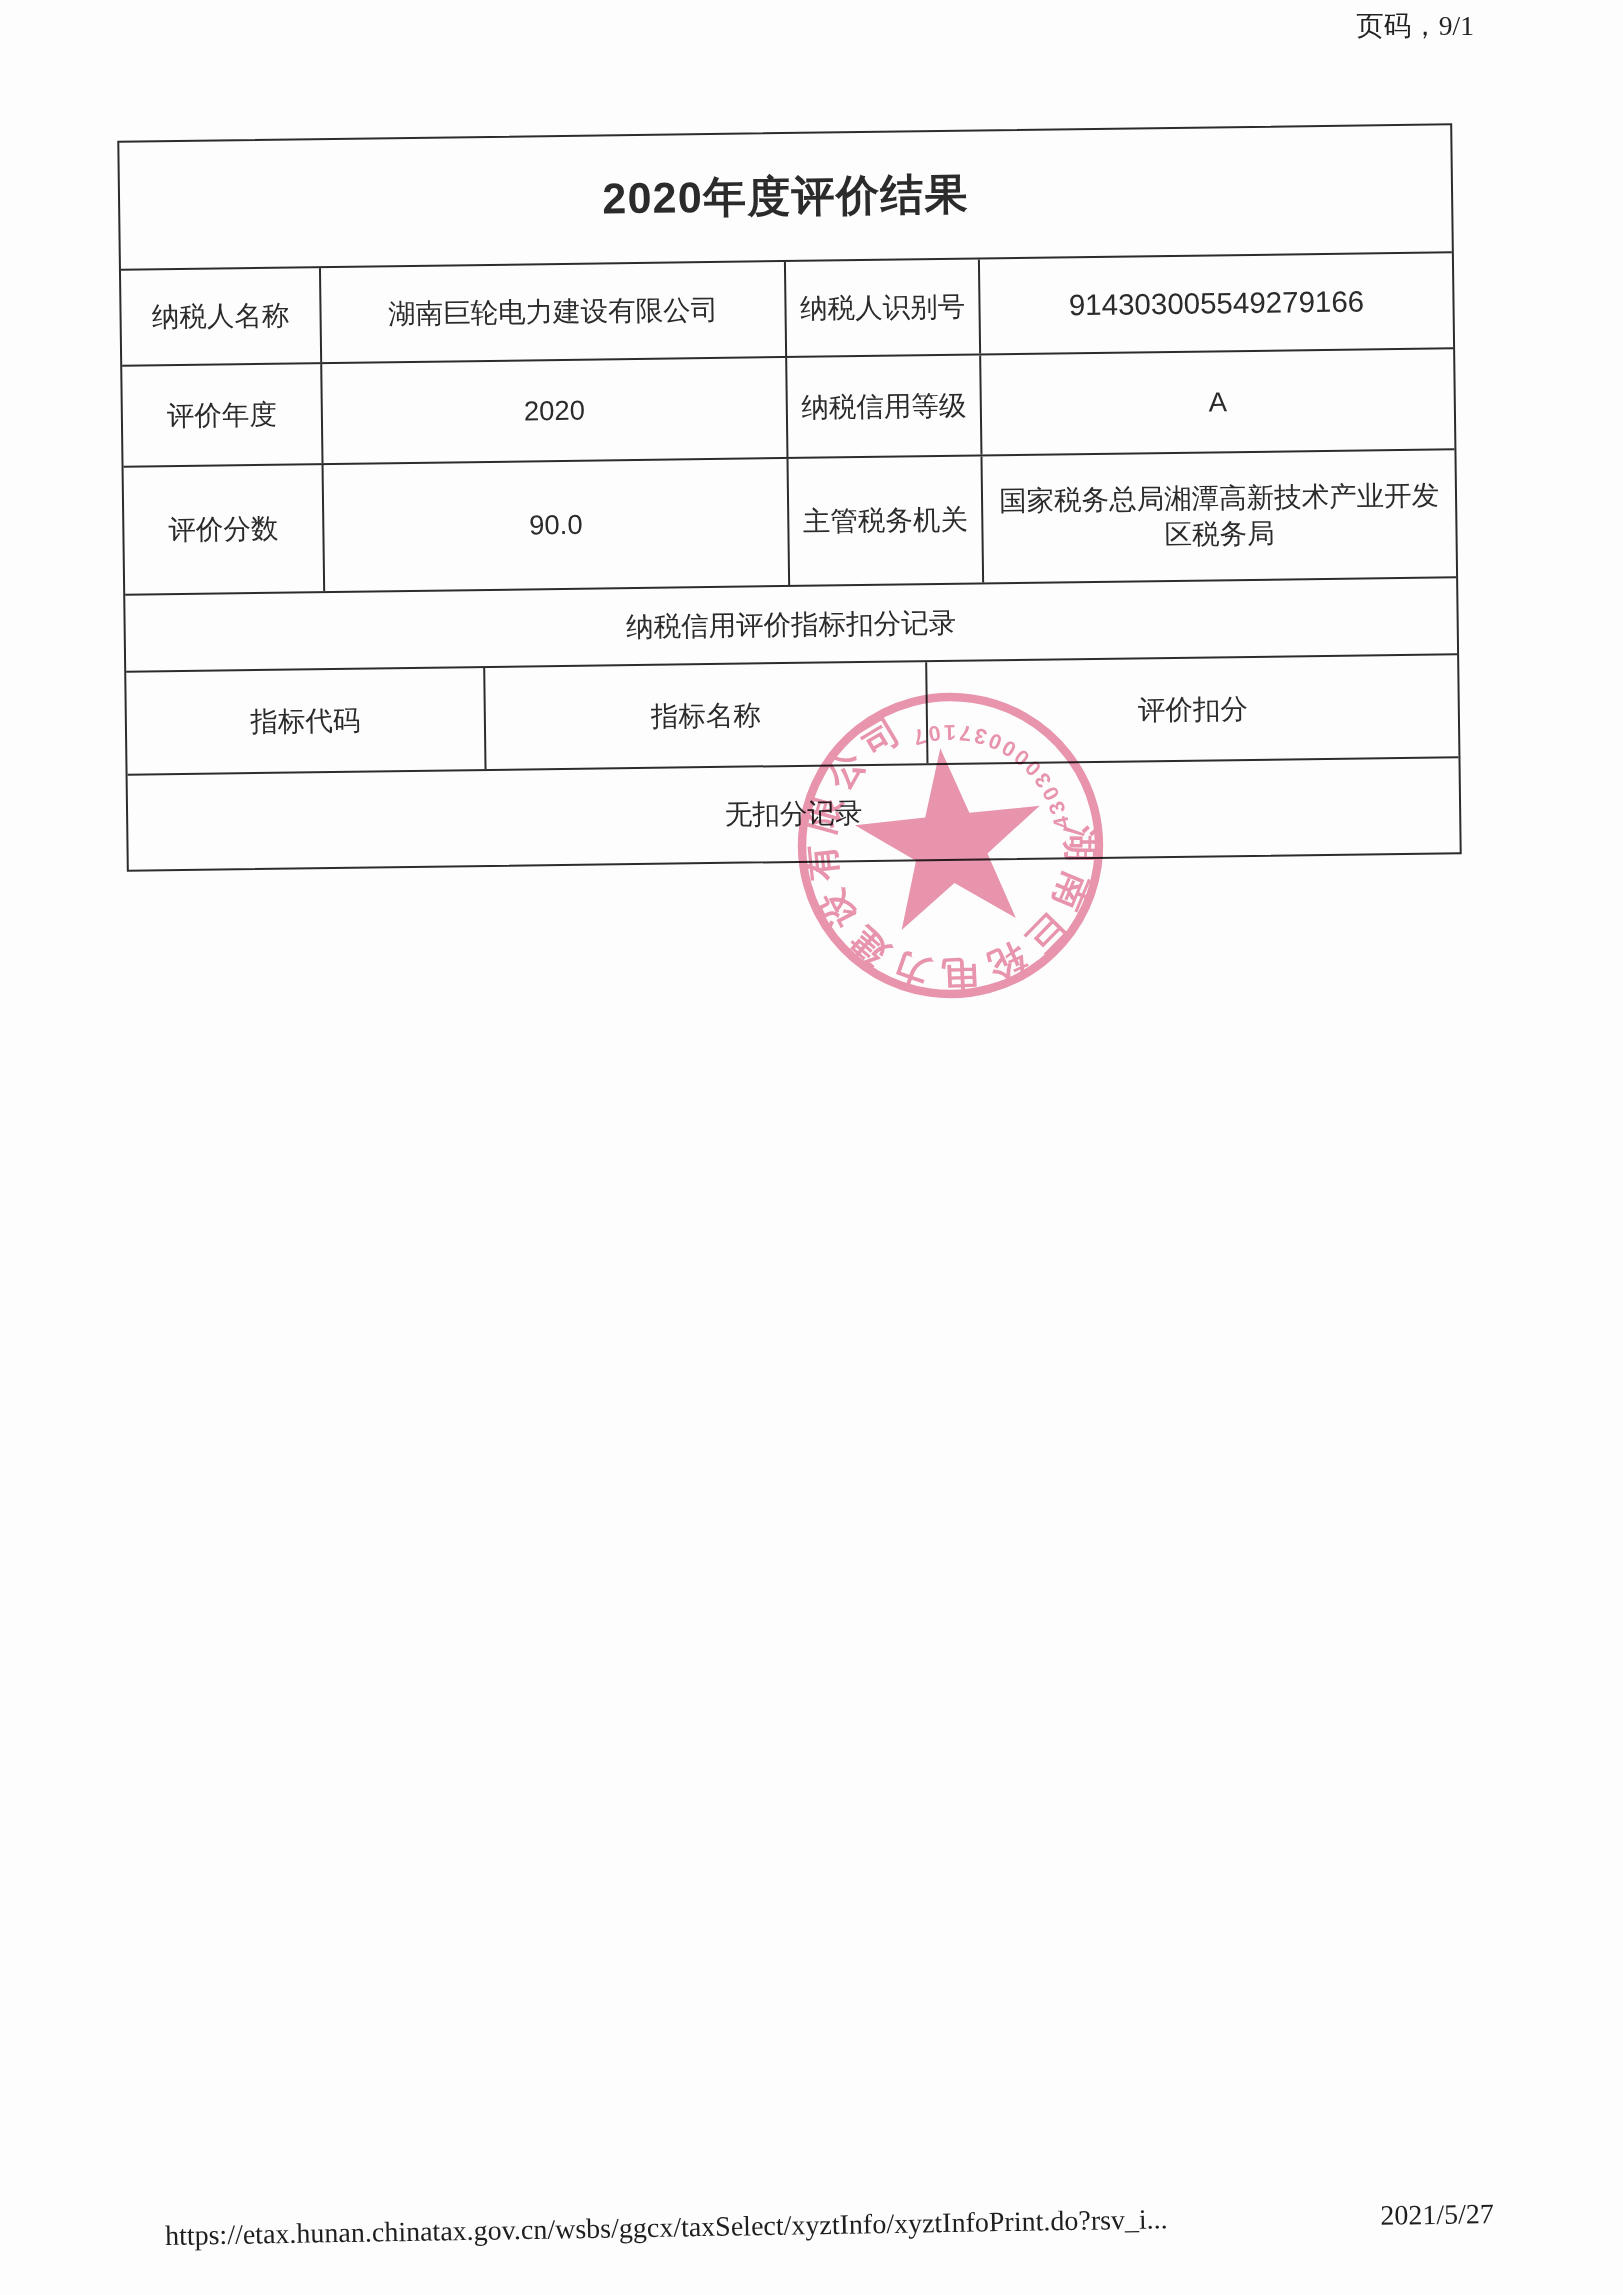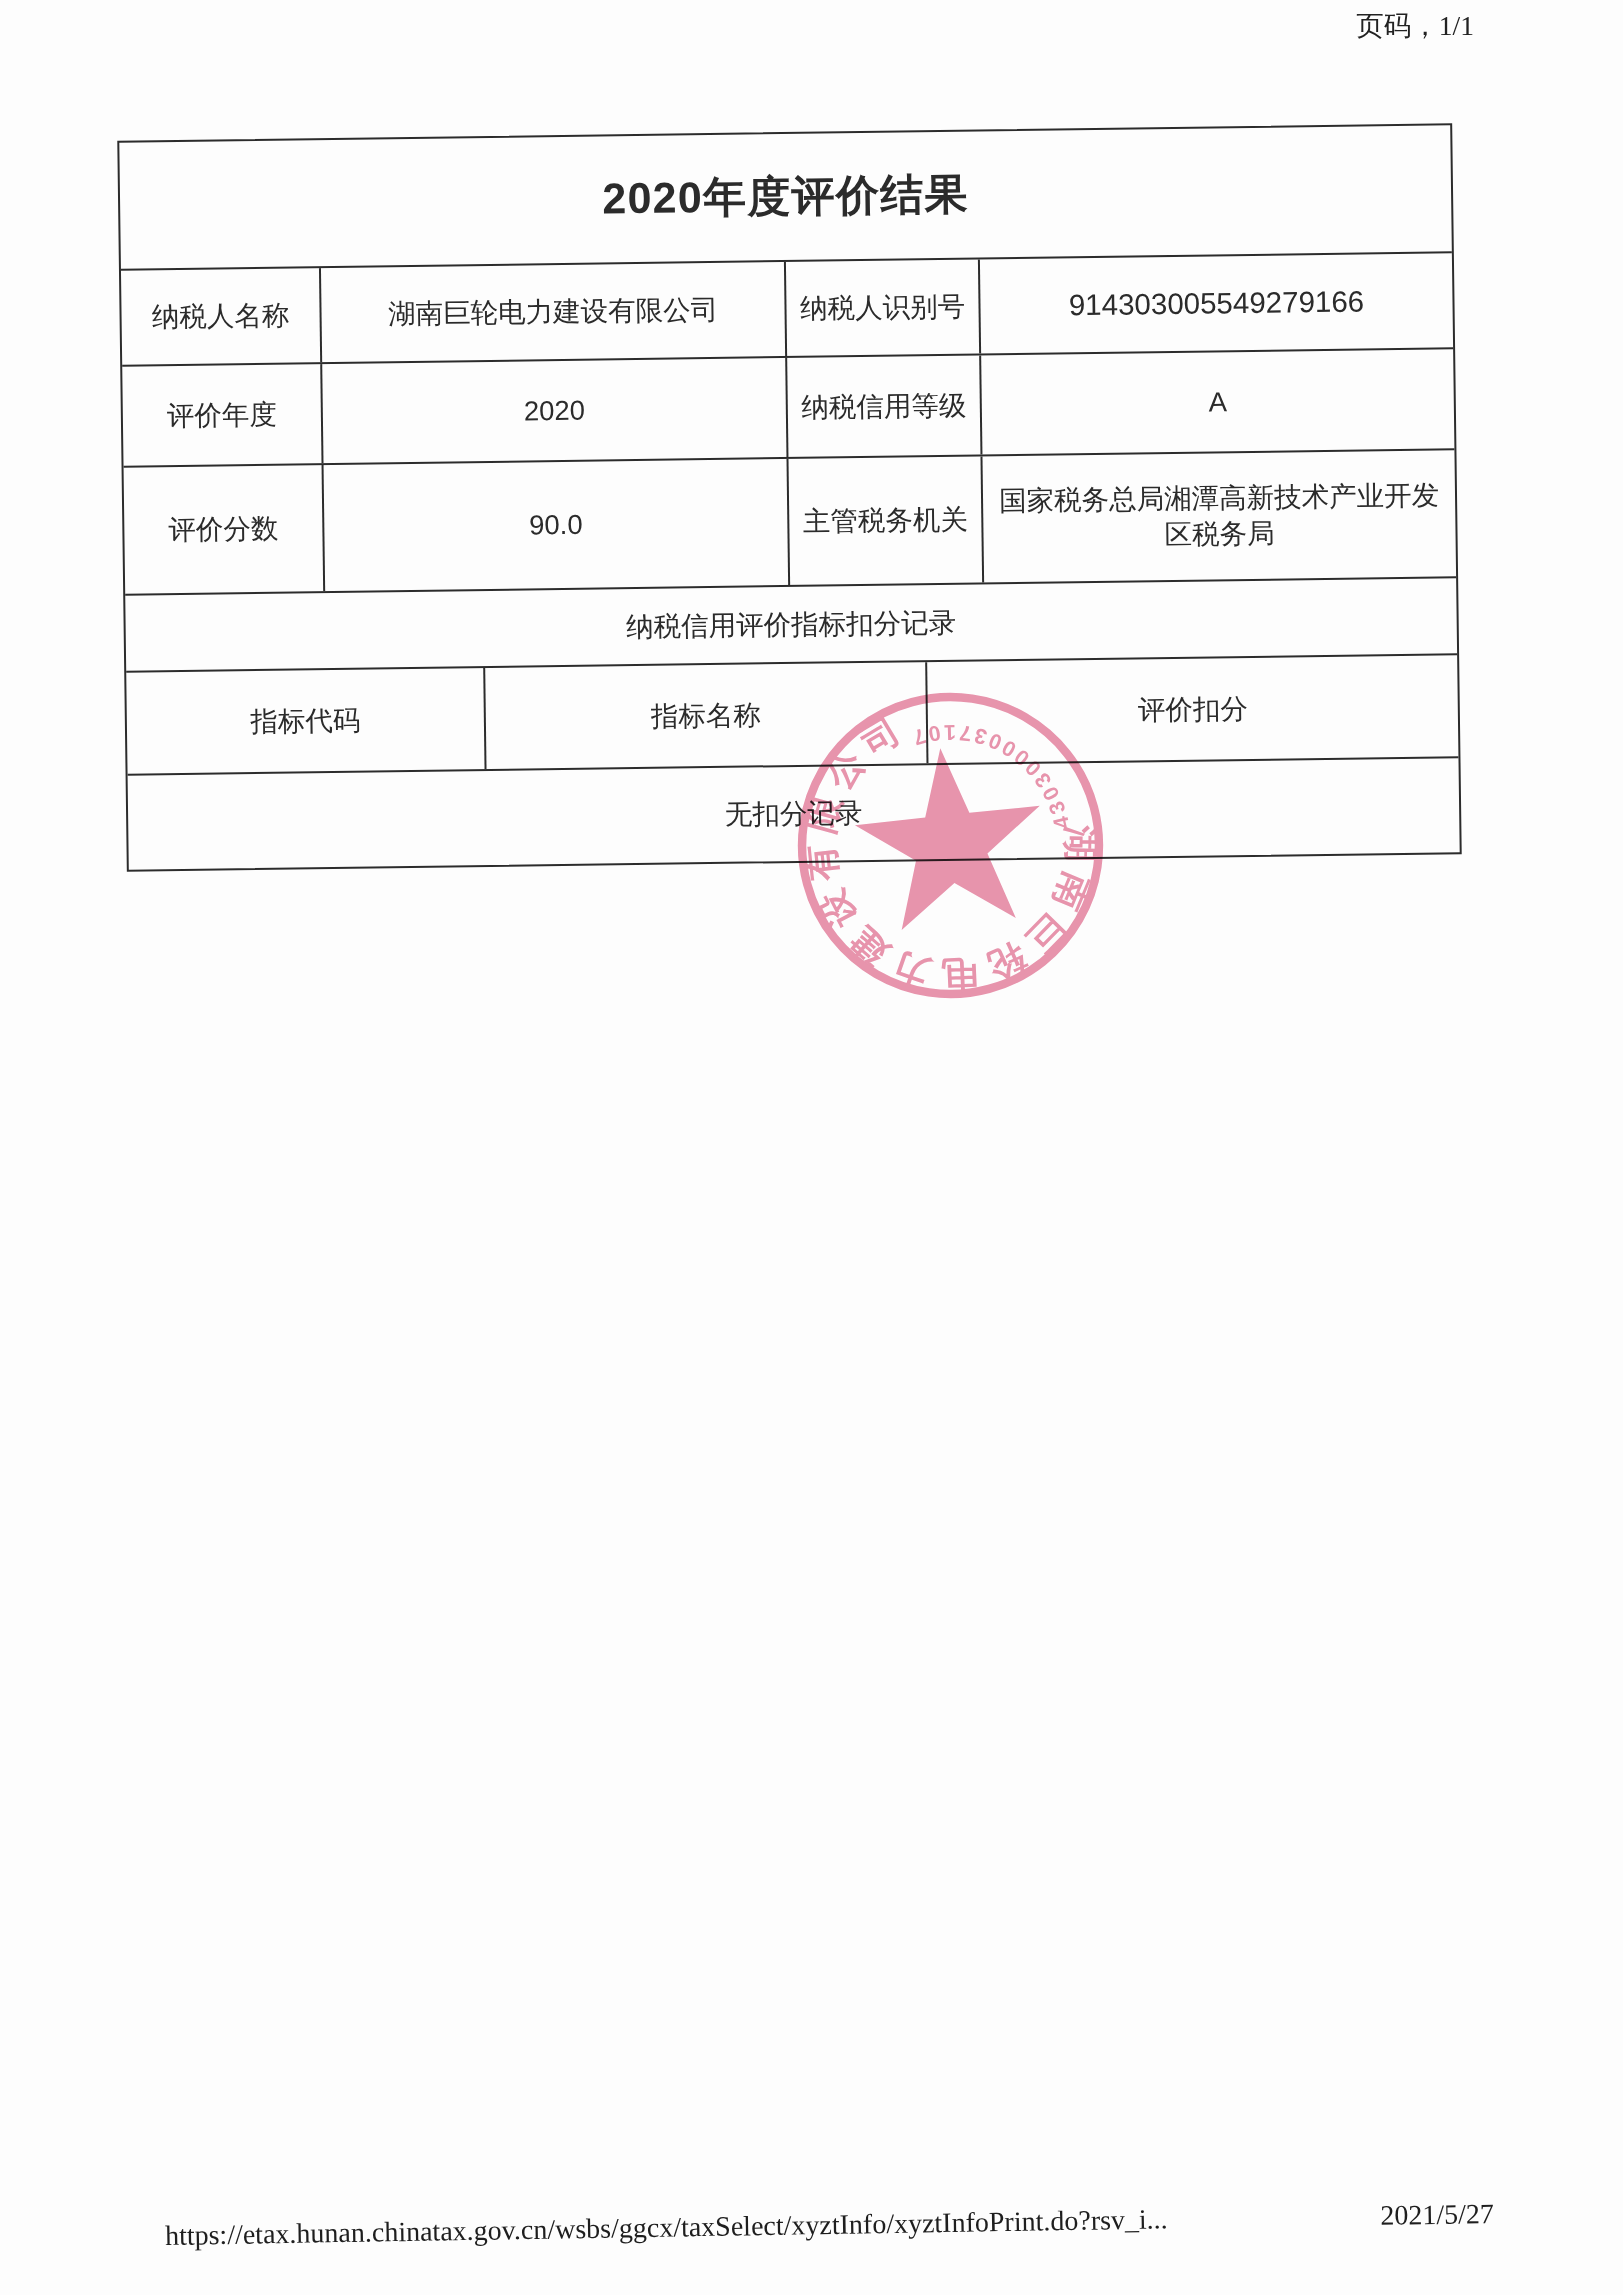--- a/index.html
+++ b/index.html
@@ -80,21 +80,21 @@
     font-family: "Liberation Serif", serif;
     font-size: 28px; color: #1e1e1e;
     white-space: nowrap;
   }
 </style>
 </head>
 <body>
 
 <div class="page">
 
-  <div class="page-header">页码，1/1</div>
+  <div class="page-header">页码，9/1</div>
 
   <div class="doc-table">
 
     <div class="trow row-title">
       <div class="tcell cell-title">2020年度评价结果</div>
     </div>
 
     <div class="trow row-a">
       <div class="tcell c1">纳税人名称</div>
       <div class="tcell c2">湖南巨轮电力建设有限公司</div>

